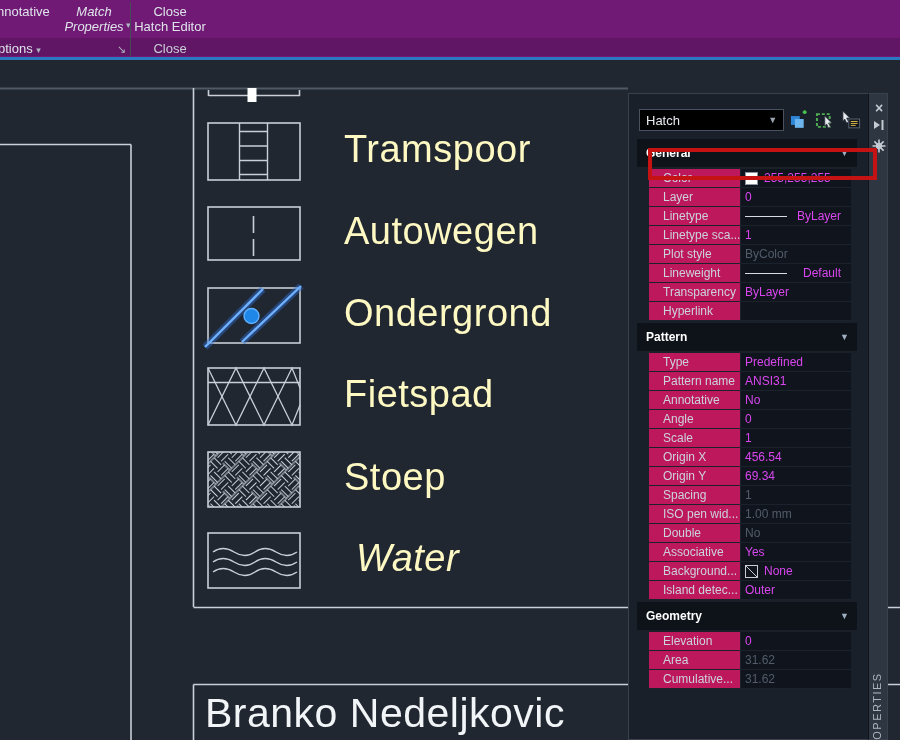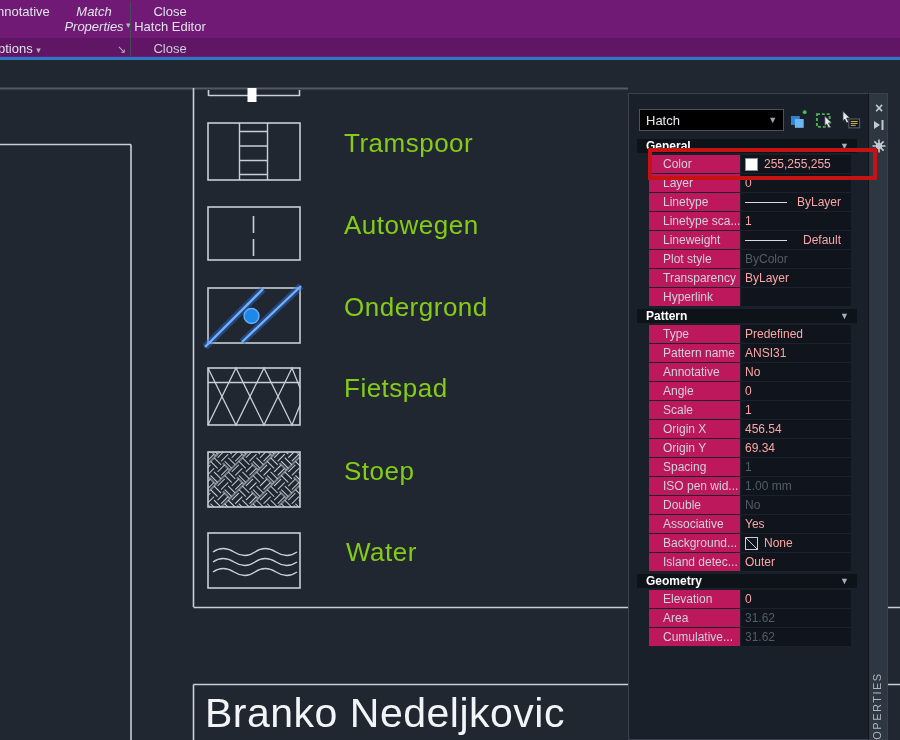--- a/index.html
+++ b/index.html
@@ -9,43 +9,43 @@
   
   #ribbon{position:absolute;left:0;top:0;width:900px;height:60px;background:#701a75;z-index:20;}
   #ribbon .footer{position:absolute;left:0;top:38px;width:900px;height:18px;background:rgba(0,0,0,.14);}
   #ribbon .accent{position:absolute;left:0;top:57px;width:900px;height:3px;background:#2b7ac1;}
   .rtext{position:absolute;color:#dfe4ea;font-size:13px;line-height:15px;white-space:nowrap;}
   .rsep{position:absolute;top:2px;width:1px;height:54px;background:#434c58;}
   .caret{color:#aeb6c0;font-size:9px;}
   .launcher{position:absolute;color:#aeb6c0;font-size:11px;}
 
   
-  .cadlabel{position:absolute;color:#84cc16;font-size:26px;letter-spacing:.5px;white-space:nowrap;z-index:2;}
+  .cadlabel{position:absolute;color:#fef9c3;font-size:38px;letter-spacing:.5px;white-space:nowrap;z-index:2;}
   #branko{position:absolute;left:205px;top:690px;font-size:41px;color:#f2f5f8;letter-spacing:.5px;white-space:nowrap;z-index:2;}
 
   
   #palette{position:absolute;left:628px;top:93px;width:260px;height:647px;display:flex;z-index:5;}
   #pal-body{width:240px;height:100%;background:#1a202a;border:1px solid #39414d;border-right:none;position:relative;}
   #pal-strip{width:20px;height:100%;background:#2e3642;border:1px solid #39414d;border-left:1px solid #11151b;position:relative;}
   .stripicon{position:absolute;left:0;width:20px;text-align:center;color:#c3cad2;cursor:default;}
   #strip-close{top:6px;font-size:14px;font-weight:bold;}
   #vtitle{position:absolute;left:871px;top:758px;transform:rotate(-90deg);transform-origin:0 0;font-size:11px;letter-spacing:1.5px;color:#aeb5be;z-index:6;white-space:nowrap;}
 
   #selector-row{position:absolute;left:10px;top:15px;width:222px;height:22px;display:flex;align-items:center;}
   #obj-select{width:148px;height:22px;background:#000000;border:1px solid #49525f;color:#e8ebef;font-size:13px;display:flex;align-items:center;padding:0 6px;justify-content:space-between;}
   #obj-select .dd{color:#9aa3ae;font-size:9px;}
   .selicon{width:21px;height:20px;margin-left:5px;}
 
   #sections{position:absolute;left:0;top:45px;width:240px;}
-  .sec-header{height:14px;margin:0 12px 0 8px;background:#0e1319;color:#ffffff;font-size:12px;font-weight:bold;display:flex;align-items:center;justify-content:space-between;padding:0 8px 0 9px;}
+  .sec-header{height:28px;margin:0 12px 0 8px;background:#0e1319;color:#ffffff;font-size:12px;font-weight:bold;display:flex;align-items:center;justify-content:space-between;padding:0 8px 0 9px;}
   .sec-header .dd{color:#9fb0c2;font-size:9px;font-weight:normal;}
   .rows{margin:2px 18px 2px 20px;}
   .prow{display:flex;height:19px;font-size:12px;border-bottom:1px solid #1c222b;}
   .pcell-l{width:92px;background:#be185d;color:#ccd3db;display:flex;align-items:center;padding:0 16px 0 14px;border-right:1px solid #1c222b;white-space:nowrap;overflow:hidden;}
-  .pcell-v{width:110px;background:#10151d;color:#fca5a5;display:flex;align-items:center;padding:0 6px 0 4px;white-space:nowrap;overflow:hidden;}
+  .pcell-v{width:110px;background:#10151d;color:#d946ef;display:flex;align-items:center;padding:0 6px 0 4px;white-space:nowrap;overflow:hidden;}
   .pcell-v.muted{color:#525c6a;}
   .pcell-v.split{justify-content:space-between;padding-right:10px;}
   .lineglyph{display:inline-block;width:42px;height:0;border-top:1px solid #d7dce2;}
   .swatch{display:inline-block;width:13px;height:13px;margin-right:6px;flex:none;}
   .swatch.white{background:#ffffff;border:1px solid #8a94a0;}
   .swatch.none{border:1px solid #c7ced6;background:
       linear-gradient(to top right,transparent 46%,#c7ced6 47%,#c7ced6 53%,transparent 54%);}
 
   
   #red-box{position:absolute;left:648px;top:148px;width:229px;height:32px;border:4px solid #c51212;z-index:9;}
@@ -125,21 +125,21 @@
         </g>
       </g>
   </svg>
 
   <div id="legend-labels">
       <div class="cadlabel" style="left: 344px; top: 128px;">Tramspoor</div>
       <div class="cadlabel" style="left: 344px; top: 210px;">Autowegen</div>
       <div class="cadlabel" style="left: 344px; top: 292px;">Ondergrond</div>
       <div class="cadlabel" style="left: 344px; top: 373px;">Fietspad</div>
       <div class="cadlabel" style="left: 344px; top: 456px;">Stoep</div>
-      <div class="cadlabel" style="left: 346px; top: 537px;">Water</div>
+      <div class="cadlabel" style="left: 356px; top: 537px; font-style: italic;">Water</div>
     </div>
   <div id="branko">Branko Nedeljkovic</div>
 
   <div id="ribbon">
     <div class="footer"></div>
     <div class="rtext" style="left:-3px;top:4px;">nnotative</div>
     <div class="rtext" style="left:58px;top:4px;width:72px;text-align:center;font-style:italic;">
       <div>Match</div>
       <div>Properties</div>
     </div>
@@ -205,30 +205,30 @@
                 <span>ByLayer</span>
               </div>
             </div>
             <div class="prow">
               <div class="pcell-l">Linetype sca...</div>
               <div class="pcell-v">
                 <span>1</span>
               </div>
             </div>
             <div class="prow">
+              <div class="pcell-l">Plot style</div>
+              <div class="pcell-v muted">
+                <span>ByColor</span>
+              </div>
+            </div>
+            <div class="prow">
               <div class="pcell-l">Lineweight</div>
               <div class="pcell-v split">
                 <span class="lineglyph"></span>
                 <span>Default</span>
-              </div>
-            </div>
-            <div class="prow">
-              <div class="pcell-l">Plot style</div>
-              <div class="pcell-v muted">
-                <span>ByColor</span>
               </div>
             </div>
             <div class="prow">
               <div class="pcell-l">Transparency</div>
               <div class="pcell-v">
                 <span>ByLayer</span>
               </div>
             </div>
             <div class="prow">
               <div class="pcell-l">Hyperlink</div>

